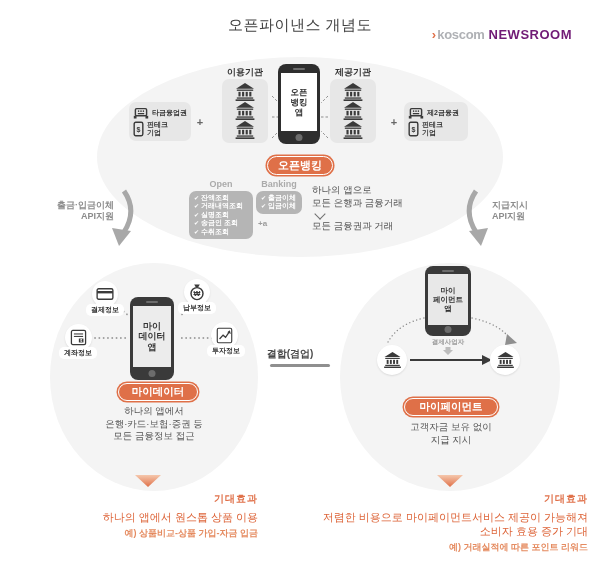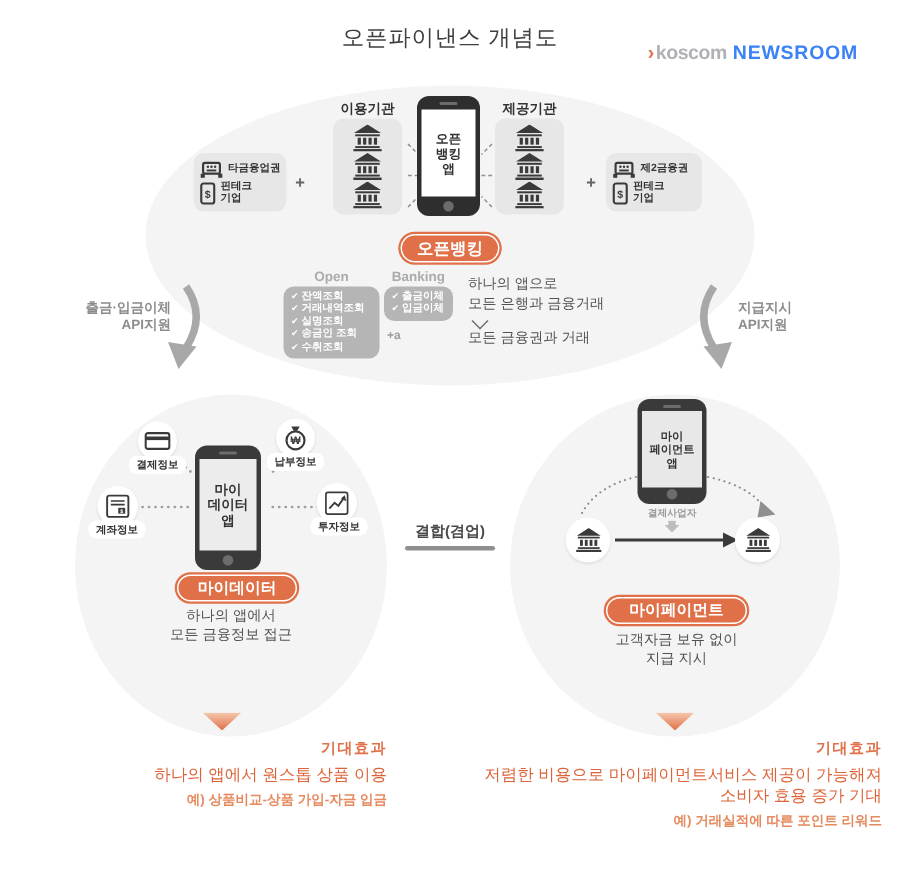--- a/index.html
+++ b/index.html
@@ -5,21 +5,21 @@
   * { margin:0; padding:0; box-sizing:border-box; }
   html,body { background:#fff; }
   #canvas { position:relative; width:600px; height:583px; background:#fff;
             font-family:"Liberation Sans","DejaVu Sans",sans-serif; overflow:hidden; }
   .abs { position:absolute; }
 
   .title { left:0; top:16px; width:100%; text-align:center; font-size:15px; font-weight:normal; color:#404040; letter-spacing:.5px; }
   .logo { right:28px; top:27px; font-size:13px; font-weight:bold; white-space:nowrap; }
   .logo .arr { color:#E0714A; margin-right:1px; }
   .logo .brand { color:#AFB1B5; letter-spacing:-.3px; }
-  .logo .suffix { color:#3b82f6; margin-left:4px; letter-spacing:.5px; }
+  .logo .suffix { color:#701a75; margin-left:4px; letter-spacing:.5px; }
 
   .ellipse { background:#F4F4F4; border-radius:50%; }
 
   .badge { background:#DF7048; color:#fff; font-weight:bold; text-align:center; border-radius:12px;
            border:1px solid #fff; box-shadow:0 0 0 1.5px #DF7048;
            display:flex; align-items:center; justify-content:center; }
 
   .phone { background:#2E2E2E; border-radius:8px; }
   .phone .speaker { position:absolute; top:4px; left:50%; transform:translateX(-50%); width:12px; height:2px; border-radius:2px; background:#6c6c6c; }
   .phone .screen  { position:absolute; left:3px; right:3px; top:9px; bottom:13px; background:#fff;
@@ -351,24 +351,25 @@
       <span>데이터</span>
       <span>앱</span>
     </div>
     <div class="home"></div>
   </div>
 
   <div class="abs badge" style="left:118px;top:383px;width:80px;height:18px;font-size:10.5px">마이데이터</div>
 
   <div class="abs desc" style="left:56px;top:405px;width:196px;text-align:center;line-height:12.5px">
     <div>하나의 앱에서</div>
+    <div>은행·카드·보험·증권 등</div>
     <div>모든 금융정보 접근</div>
   </div>
 
-  <div class="abs join-label" style="left:262px;top:347px;width:76px">결합(겸업)</div>
+  <div class="abs join-label" style="left:252px;top:347px;width:76px">결합(겸업)</div>
   <div class="abs join-bar" style="left:270px;top:364px;width:60px;height:3px"></div>
 
   <div class="abs phone" style="left:425px;top:266px;width:46px;height:70px;background:#3A3A3A">
     <div class="speaker"></div>
     <div class="screen" style="font-size:7.5px;line-height:9px;background:#E8E8E8;top:8px;bottom:11px">
       <span>마이</span>
       <span>페이먼트</span>
       <span>앱</span>
     </div>
     <div class="home"></div>

